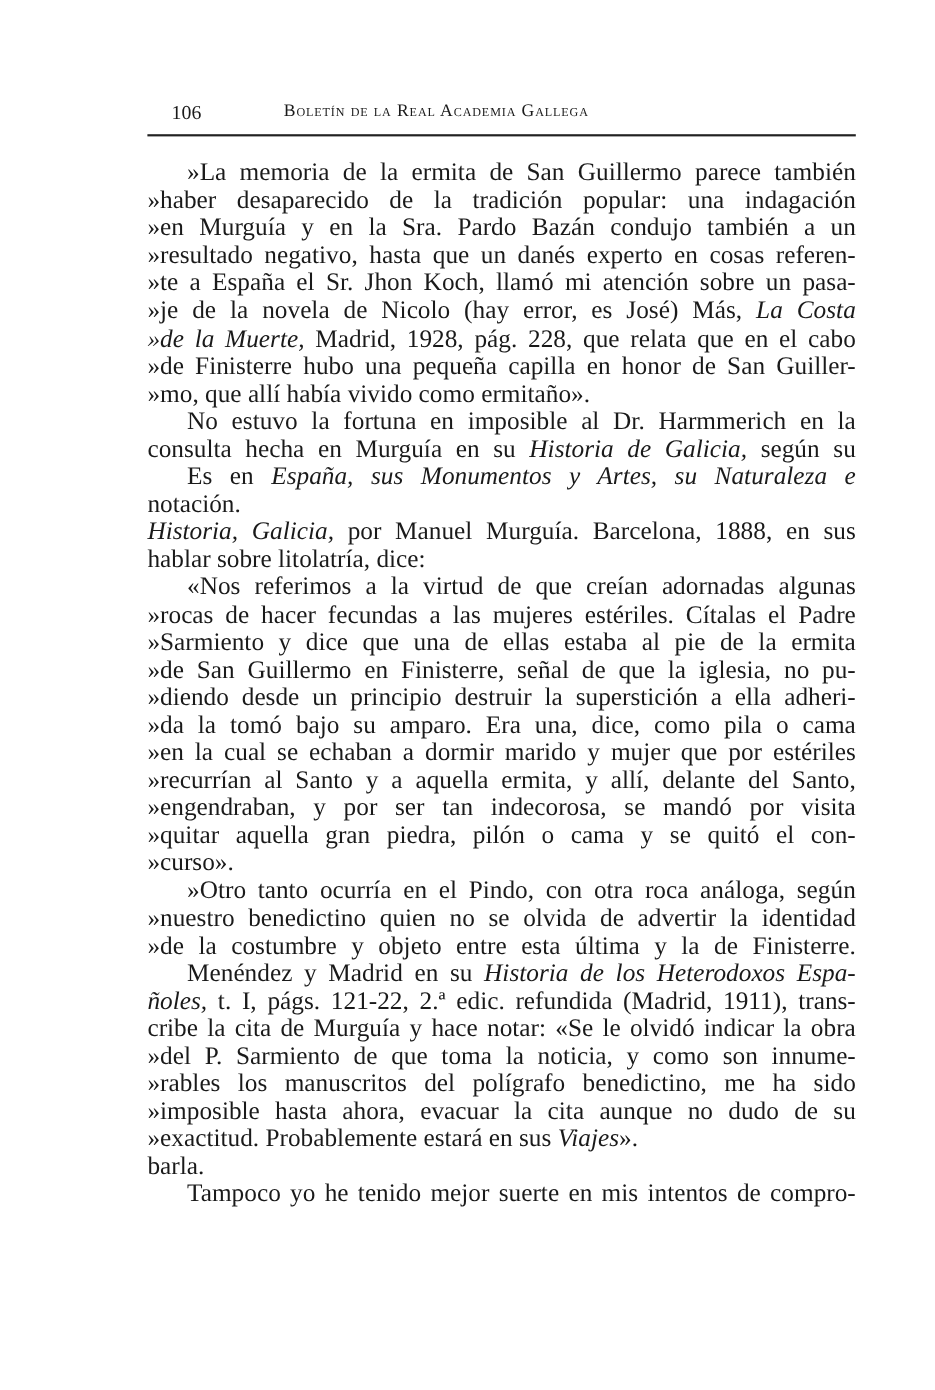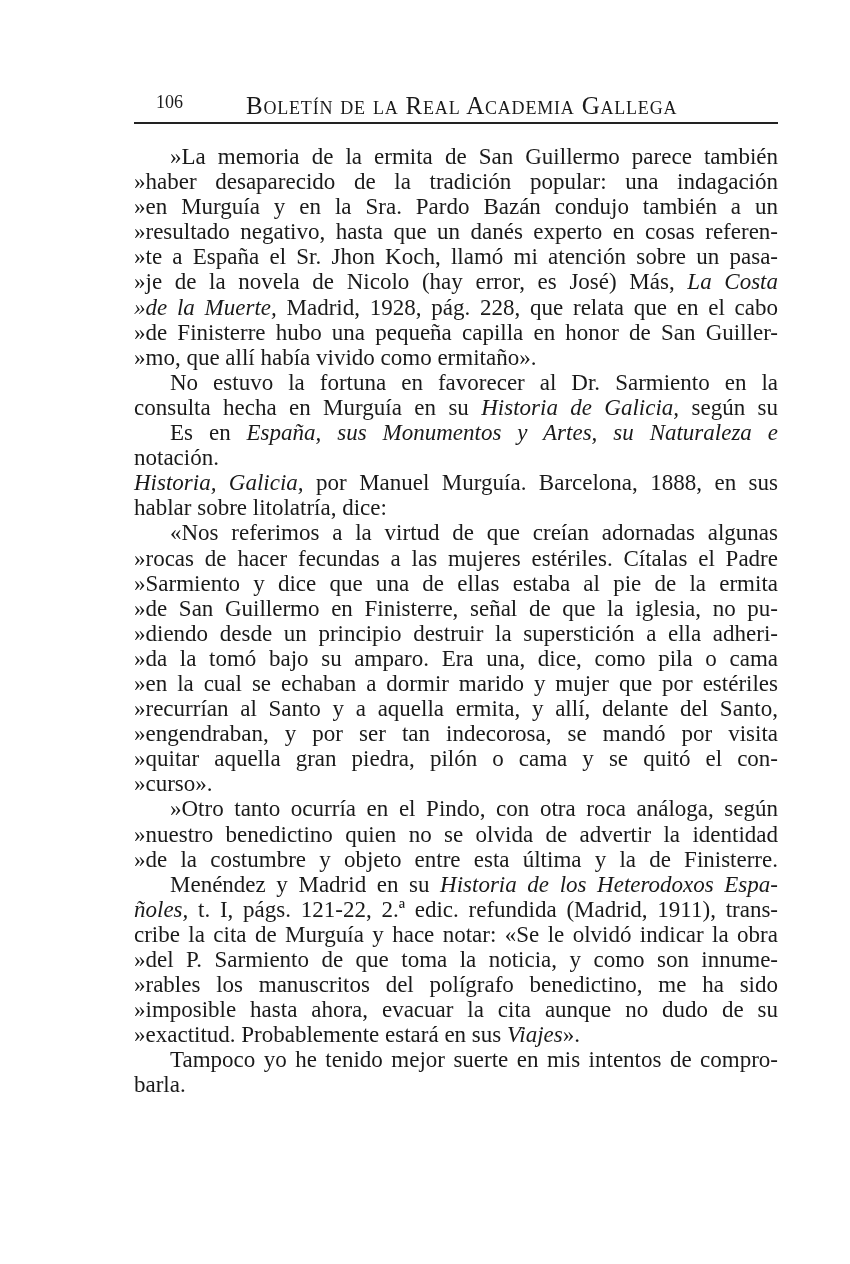--- a/index.html
+++ b/index.html
@@ -1,20 +1,20 @@
 <!DOCTYPE html>
 <html><head>
 <meta charset="utf-8">
 <style>
   html, body { margin:0; padding:0; background:#ffffff; }
   body { width:850px; height:1264px; position:relative; overflow:hidden; color:#1a1a1a;
          font-family:"Liberation Serif","DejaVu Serif",serif; }
   .header { position:absolute; left:134px; top:92px; width:644px; height:26px; }
   .page-num { position:absolute; left:22px; top:0; font-size:18px; }
-  .running-title { position:absolute; left:112px; top:0; font-size:25px; font-variant:small-caps; letter-spacing:0.8px; }
+  .running-title { position:absolute; left:124px; top:0; font-size:16px; font-variant:small-caps; letter-spacing:0.8px; }
   .rule { position:absolute; left:134px; top:122px; width:644px; height:2px; background:#222; }
   .body { position:absolute; left:134px; top:144px; width:644px; }
   .line { height:25.1px; line-height:25.1px; font-size:23px; white-space:nowrap;
           text-align:justify; text-align-last:justify; }
   .line.last { text-align-last:left; }
   .line.indent { padding-left:36px; }
   i { font-style:italic; }
 </style>
 </head>
 <body>
@@ -28,21 +28,21 @@
 <div class="body" id="body">
     <div class="line indent"><span>»La memoria de la ermita de San Guillermo parece también</span></div>
     <div class="line"><span>»haber desaparecido de la tradición popular: una indagación</span></div>
     <div class="line"><span>»en Murguía y en la Sra. Pardo Bazán condujo también a un</span></div>
     <div class="line"><span>»resultado negativo, hasta que un danés experto en cosas referen-</span></div>
     <div class="line"><span>»te a España el Sr. Jhon Koch, llamó mi atención sobre un pasa-</span></div>
     <div class="line"><span>»je de la novela de Nicolo (hay error, es José) Más, </span><i>La Costa</i></div>
     <div class="line"><i>»de la Muerte,</i><span> Madrid, 1928, pág. 228, que relata que en el cabo</span></div>
     <div class="line"><span>»de Finisterre hubo una pequeña capilla en honor de San Guiller-</span></div>
     <div class="line last"><span>»mo, que allí había vivido como ermitaño».</span></div>
-    <div class="line indent"><span>No estuvo la fortuna en favorecer al Dr. Sarmiento en la</span></div>
+    <div class="line indent"><span>No estuvo la fortuna en imposible al Dr. Harmmerich en la</span></div>
     <div class="line"><span>consulta hecha en Murguía en su </span><i>Historia de Galicia,</i><span> según su</span></div>
     <div class="line indent"><span>Es en </span><i>España, sus Monumentos y Artes, su Naturaleza e</i></div>
     <div class="line last"><span>notación.</span></div>
     <div class="line"><i>Historia, Galicia,</i><span> por Manuel Murguía. Barcelona, 1888, en sus</span></div>
     <div class="line last"><span>hablar sobre litolatría, dice:</span></div>
     <div class="line indent"><span>«Nos referimos a la virtud de que creían adornadas algunas</span></div>
     <div class="line"><span>»rocas de hacer fecundas a las mujeres estériles. Cítalas el Padre</span></div>
     <div class="line"><span>»Sarmiento y dice que una de ellas estaba al pie de la ermita</span></div>
     <div class="line"><span>»de San Guillermo en Finisterre, señal de que la iglesia, no pu-</span></div>
     <div class="line"><span>»diendo desde un principio destruir la superstición a ella adheri-</span></div>
@@ -55,15 +55,15 @@
     <div class="line indent"><span>»Otro tanto ocurría en el Pindo, con otra roca análoga, según</span></div>
     <div class="line"><span>»nuestro benedictino quien no se olvida de advertir la identidad</span></div>
     <div class="line"><span>»de la costumbre y objeto entre esta última y la de Finisterre.</span></div>
     <div class="line indent"><span>Menéndez y Madrid en su </span><i>Historia de los Heterodoxos Espa-</i></div>
     <div class="line"><i>ñoles,</i><span> t. I, págs. 121-22, 2.ª edic. refundida (Madrid, 1911), trans-</span></div>
     <div class="line"><span>cribe la cita de Murguía y hace notar: «Se le olvidó indicar la obra</span></div>
     <div class="line"><span>»del P. Sarmiento de que toma la noticia, y como son innume-</span></div>
     <div class="line"><span>»rables los manuscritos del polígrafo benedictino, me ha sido</span></div>
     <div class="line"><span>»imposible hasta ahora, evacuar la cita aunque no dudo de su</span></div>
     <div class="line last"><span>»exactitud. Probablemente estará en sus </span><i>Viajes</i><span>».</span></div>
+    <div class="line last"><span>barla.</span></div>
     <div class="line indent"><span>Tampoco yo he tenido mejor suerte en mis intentos de compro-</span></div>
-    <div class="line last"><span>barla.</span></div>
   </div>
 
 </body></html>

